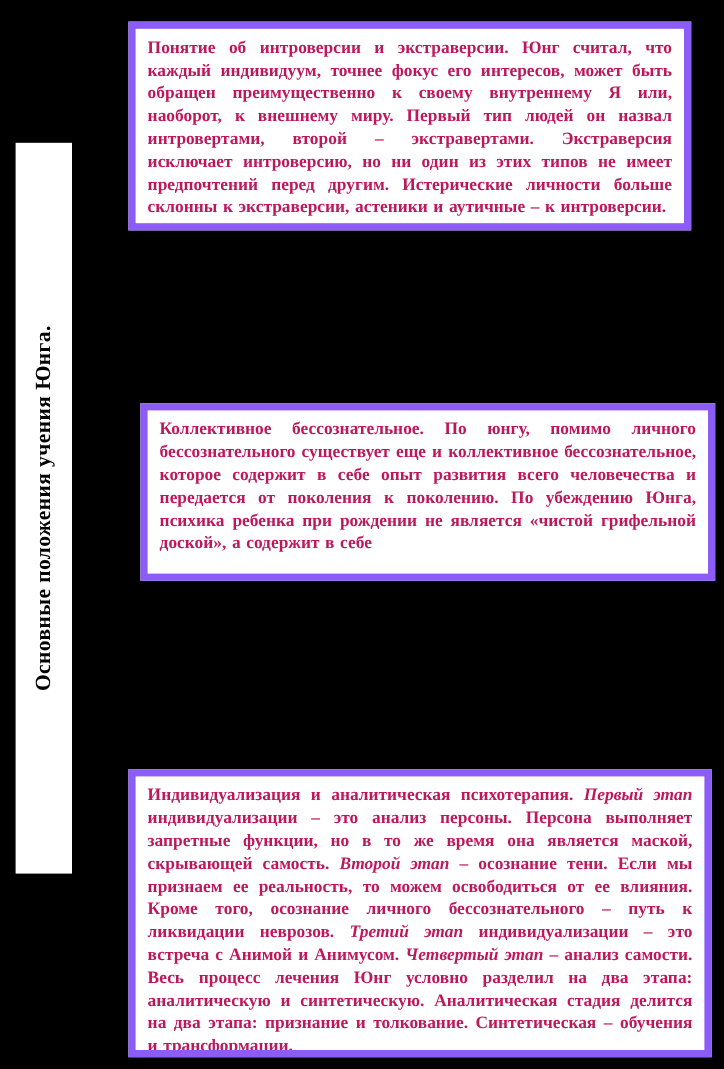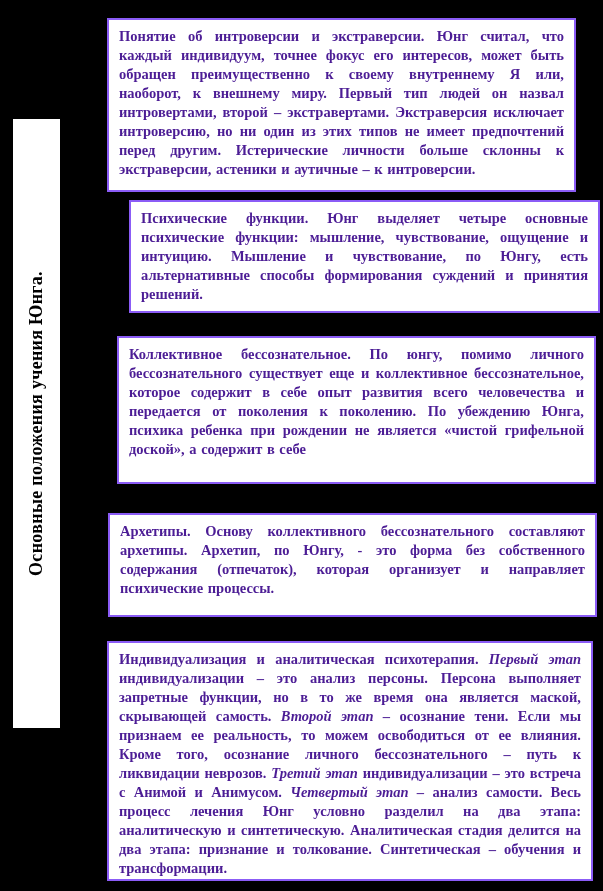--- a/index.html
+++ b/index.html
@@ -27,22 +27,22 @@
     transform: rotate(-90deg);
     white-space: nowrap;
     font-weight: bold;
     font-size: 18px;
     color: #000;
     letter-spacing: 0.3px;
   }
   .box {
     position: absolute;
     background: #fff;
-    border: 2px solid #8b5cf6;
-    color: #4c1d95;
+    border: 6px solid #8b5cf6;
+    color: #be185d;
     font-weight: bold;
     font-size: 14.5px;
     line-height: 19px;
     text-align: justify;
     padding: 7px 10px 4px 10px;
     overflow: hidden;
     word-spacing: 1px;
   }
   .box i { }
   .box1 { left: 107px; top: 18px;  width: 469px; height: 174px; }
@@ -57,29 +57,23 @@
 <div class="canvas">
 
   <div class="side-label-box">
     <div class="side-label">Основные положения учения Юнга.</div>
   </div>
 
   <div class="box box1">
     <p><span>Понятие об интроверсии и экстраверсии. Юнг считал, что каждый индивидуум, точнее фокус его интересов, может быть обращен преимущественно к своему внутреннему Я или, наоборот, к внешнему миру. Первый тип людей он назвал интровертами, второй – экстравертами. Экстраверсия исключает интроверсию, но ни один из этих типов не имеет предпочтений перед другим. Истерические личности больше склонны к экстраверсии, астеники и аутичные – к интроверсии.</span></p>
   </div>
 
-  <div class="box box2">
-    <p><span>Психические функции. Юнг выделяет четыре основные психические функции: мышление, чувствование, ощущение и интуицию. Мышление и чувствование, по Юнгу, есть альтернативные способы формирования суждений и принятия решений.</span></p>
-  </div>
 
   <div class="box box3">
     <p><span>Коллективное бессознательное. По юнгу, помимо личного бессознательного существует еще и коллективное бессознательное, которое содержит в себе опыт развития всего человечества и передается от поколения к поколению. По убеждению Юнга, психика ребенка при рождении не является «чистой грифельной доской», а содержит в себе</span></p>
   </div>
 
-  <div class="box box4">
-    <p><span>Архетипы. Основу коллективного бессознательного составляют архетипы. Архетип, по Юнгу, - это форма без собственного содержания (отпечаток), которая организует и направляет психические процессы.</span></p>
-  </div>
 
   <div class="box box5">
     <p><span>Индивидуализация и аналитическая психотерапия. </span><i>Первый этап</i><span> индивидуализации – это анализ персоны. Персона выполняет запретные функции, но в то же время она является маской, скрывающей самость. </span><i>Второй этап</i><span> – осознание тени. Если мы признаем ее реальность, то можем освободиться от ее влияния. Кроме того, осознание личного бессознательного – путь к ликвидации неврозов. </span><i>Третий этап</i><span> индивидуализации – это встреча с Анимой и Анимусом. </span><i>Четвертый этап</i><span> – анализ самости. Весь процесс лечения Юнг условно разделил на два этапа: аналитическую и синтетическую. Аналитическая стадия делится на два этапа: признание и толкование. Синтетическая – обучения и трансформации.</span></p>
   </div>
 
 </div>
 
 </body></html>

